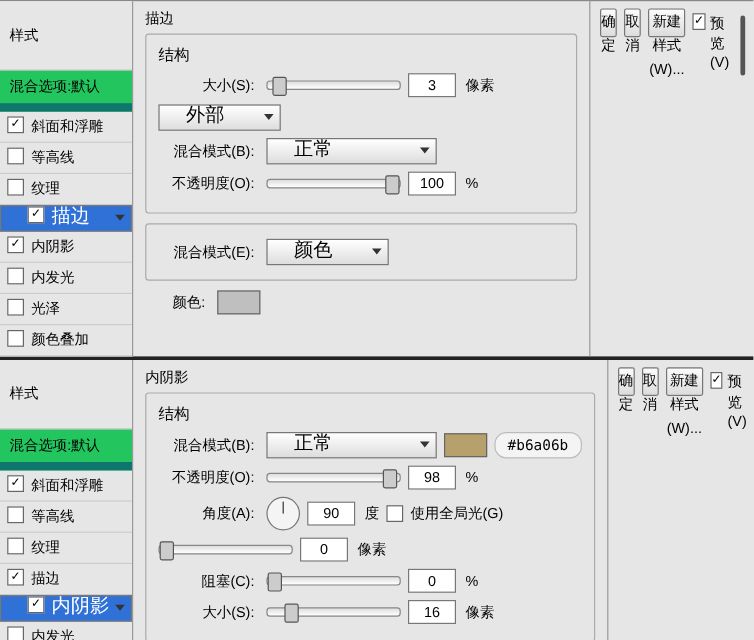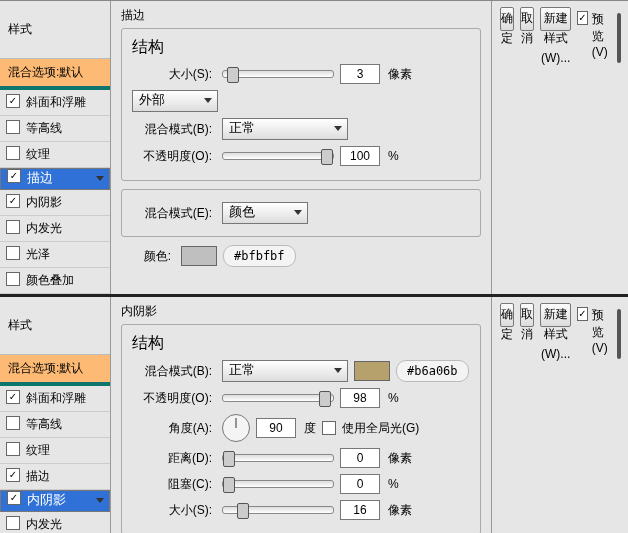--- a/index.html
+++ b/index.html
@@ -1,34 +1,34 @@
 <!DOCTYPE html>
 <html><head>
 <meta charset="utf-8">
 <style>
 html,body{margin:0;padding:0;font-family:"Microsoft YaHei",Arial,sans-serif;font-size:12px;background:#e6e6e6;color:#000}
 .wrap{width:628px}
 .panel{display:flex;border-top:1px solid #888;background:#e6e6e6}
 .sidebar{width:110px;flex-shrink:0;border-right:1px solid #999;background:#e6e6e6}
 .side-head{padding:20px 8px;font-weight:normal;border-bottom:1px solid #bbb}
-.side-sub{padding:5px 8px;border-bottom:4px solid #0f766e;background:#fdba74}
+.side-sub{padding:5px 8px;border-bottom:7px solid #0f766e;background:#22c55e}
 .side-item{display:flex;align-items:flex-start;padding:4px 6px;border-bottom:1px solid #ccc;gap:6px;cursor:pointer}
 .side-item.sel{background:#2f71d6;color:#fff}
 .chk{width:12px;height:12px;border:1px solid #666;background:#fff;display:inline-flex;align-items:center;justify-content:center;font-size:10px;line-height:1}
 .chk.on::before{content:"✓";color:#000}
 .main{flex:1;padding:4px 10px 10px 10px;border-right:1px solid #999}
 .group-title{font-size:12px;margin:2px 0 4px 0}
 .group{border:1px solid #aaa;border-radius:3px;padding:8px 10px;margin-bottom:8px;background:#e6e6e6}
-.group-label{font-size:16px;margin-bottom:6px}
+.group-label{font-size:13px;margin-bottom:6px}
 .row{display:flex;align-items:center;margin:6px 0;gap:6px}
 .lbl{width:80px;text-align:right;padding-right:4px}
 .slider{height:6px;border:1px solid #888;border-radius:3px;background:linear-gradient(#ddd,#fff);position:relative;flex:0 0 110px}
 .slider .thumb{position:absolute;top:-4px;width:10px;height:14px;background:#ccc;border:1px solid #555;border-radius:2px}
 .inp{width:38px;height:18px;border:1px solid #777;background:#fff;text-align:center;font-size:12px;line-height:18px}
-.sel{height:20px;border:1px solid #777;background:linear-gradient(#fff,#ddd);padding:0 18px 0 6px;position:relative;font-size:13px;line-height:18px;min-width:60px}
+.sel{height:20px;border:1px solid #777;background:linear-gradient(#fff,#ddd);padding:0 18px 0 22px;position:relative;font-size:16px;line-height:18px;min-width:60px}
 .sel::after{content:"";position:absolute;right:5px;top:7px;border-left:4px solid transparent;border-right:4px solid transparent;border-top:5px solid #333}
 .swatch{width:34px;height:18px;border:1px solid #666;display:inline-block}
 .hex{border:1px solid #bbb;border-radius:10px;padding:3px 10px;background:#f4f4f4;font-family:monospace}
 .unit{margin-left:2px}
 .right{width:120px;flex-shrink:0;padding:6px 8px;display:flex;flex-direction:row;align-items:stretch;gap:6px}
 .btn{height:22px;border:1px solid #777;background:linear-gradient(#fcfcfc,#dcdcdc);text-align:center;line-height:20px;border-radius:2px;cursor:pointer}
 .prev-row{display:flex;gap:4px;justify-content:center;margin-top:4px}
 .prev-swatch{width:46px;height:46px;margin:6px auto 0;background:radial-gradient(circle at 50% 45%,#d9c98a 0%,#a8955a 45%,#5a4f2e 80%,#2f2a18 100%);border:2px solid #555;border-radius:10px}
 .dial{width:26px;height:26px;border:1px solid #777;border-radius:50%;background:#f4f4f4;position:relative}
 .dial::after{content:"";position:absolute;left:50%;top:3px;width:1px;height:10px;background:#333;transform-origin:bottom;transform:translateX(-50%)}
@@ -113,21 +113,20 @@
     <div class="group" style="padding-top:6px;padding-bottom:6px">
       <div class="row">
         <span class="lbl">混合模式(E):</span>
         <div class="sel">颜色</div>
       </div>
     </div>
 
     <div class="row" style="margin-left:10px">
       <span class="lbl" style="width:40px">颜色:</span>
       <span class="swatch" style="background:#bfbfbf"></span>
-      <span class="hex">#bfbfbf</span>
     </div>
   </div>
 
   <div class="right">
     <div class="btn">确定</div>
     <div class="btn">取消</div>
     <div class="btn">新建样式(W)...</div>
     <div class="prev-row">
       <span class="chk on"></span>
       <span>预览(V)</span>
@@ -200,21 +199,20 @@
       <div class="row">
         <span class="lbl">角度(A):</span>
         <div class="dial"></div>
         <div class="inp">90</div>
         <span class="unit">度</span>
         <span class="chk"></span>
         <span>使用全局光(G)</span>
       </div>
 
       <div class="row">
-        <span class="lbl">距离(D):</span>
         <div class="slider">
               <div class="thumb" style="left:0"></div>
             </div>
         <div class="inp">0</div>
         <span class="unit">像素</span>
       </div>
 
       <div class="row">
         <span class="lbl">阻塞(C):</span>
         <div class="slider">

